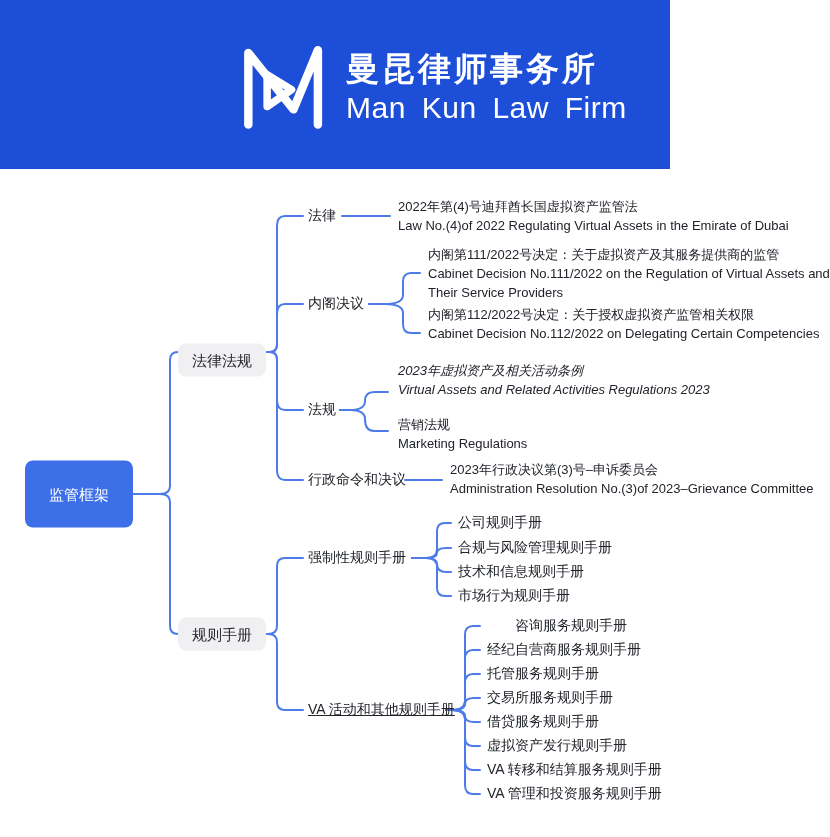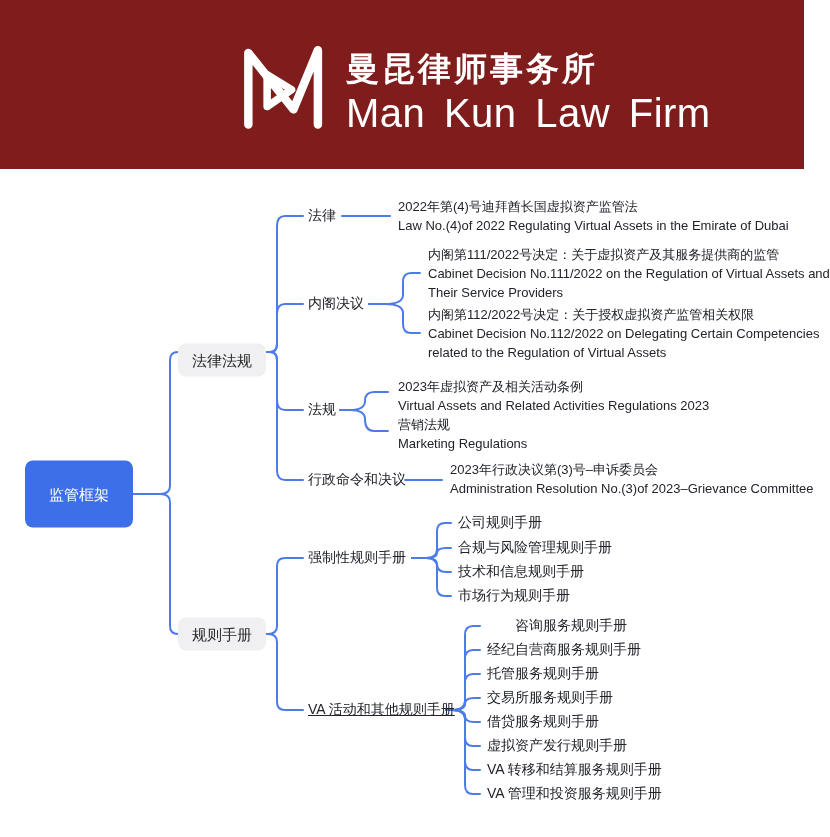--- a/index.html
+++ b/index.html
@@ -1,23 +1,23 @@
 <!DOCTYPE html>
 <html><head>
 <meta charset="utf-8">
 <style>
   html,body{margin:0;padding:0;background:#ffffff;}
   .stage{position:relative;width:830px;height:837px;overflow:hidden;
          font-family:"Liberation Sans",sans-serif;background:#ffffff;}
   
-  .header{position:absolute;left:0;top:0;width:804px;height:169px;background:#7f1d1d;}
+  .header{position:absolute;left:0;top:0;width:670px;height:169px;background:#1d4ed8;}
   .logo{position:absolute;left:237px;top:37px;width:96px;height:94px;}
   .brand-zh{position:absolute;left:346px;top:47px;font-size:33px;font-weight:700;
             color:#ffffff;letter-spacing:3px;white-space:nowrap;}
-  .brand-en{position:absolute;left:346px;top:91px;font-size:40px;font-weight:400;
+  .brand-en{position:absolute;left:346px;top:91px;font-size:30px;font-weight:400;
             color:#ffffff;letter-spacing:0.5px;word-spacing:7px;white-space:nowrap;}
   
   .map-svg{position:absolute;left:0;top:0;}
   .node{position:absolute;transform:translateY(-50%);z-index:2;}
   .box{background:#F0F0F2;color:#26282C;font-size:15px;line-height:15px;
        padding:9px 14px;border-radius:8px;white-space:nowrap;}
   .root-box{background:#3D6FE8;color:#ffffff;font-size:15px;line-height:15px;
             padding:26px 24px;border-radius:8px;white-space:nowrap;}
   .lbl{font-size:14px;color:#21242A;white-space:nowrap;z-index:2;}
   .leaf{position:absolute;font-size:13px;line-height:19px;color:#21242A;
@@ -95,24 +95,23 @@
   </div>
 
   <div class="leaf" style="left:428px;top:245px;">
     <div>内阁第111/2022号决定：关于虚拟资产及其服务提供商的监管</div>
     <div>Cabinet Decision No.111/2022 on the Regulation of Virtual Assets and</div>
     <div>Their Service Providers</div>
   </div>
   <div class="leaf" style="left:428px;top:305px;">
     <div>内阁第112/2022号决定：关于授权虚拟资产监管相关权限</div>
     <div>Cabinet Decision No.112/2022 on Delegating Certain Competencies</div>
-    <div>related to the Regulation of Virtual Assets</div>
   </div>
 
-  <div class="leaf" style="left:398px;top:377px;">
+  <div class="leaf" style="left:398px;top:361px;font-style:italic;">
     <div>2023年虚拟资产及相关活动条例</div>
     <div>Virtual Assets and Related Activities Regulations 2023</div>
   </div>
   <div class="leaf" style="left:398px;top:415px;">
     <div>营销法规</div>
     <div>Marketing Regulations</div>
   </div>
 
   <div class="leaf" style="left:450px;top:452px;margin-top:8px;">
     <div>2023年行政决议第(3)号–申诉委员会</div>

